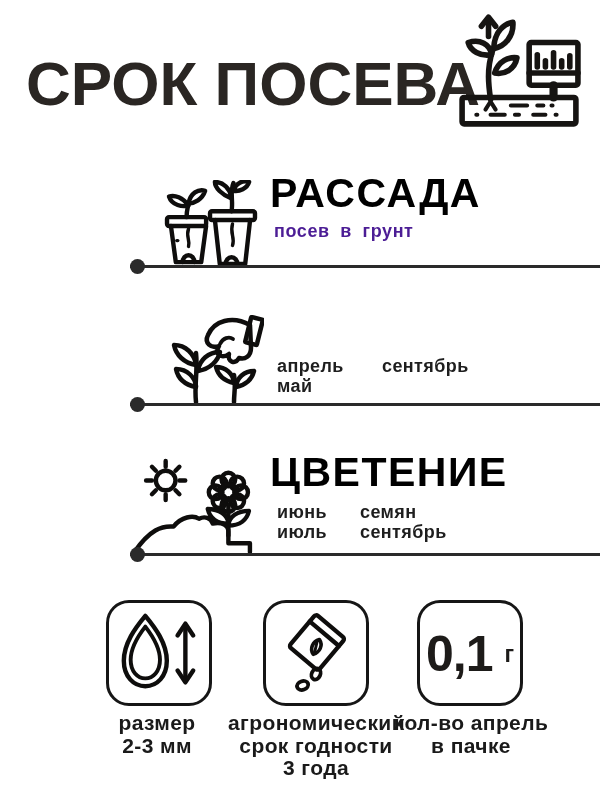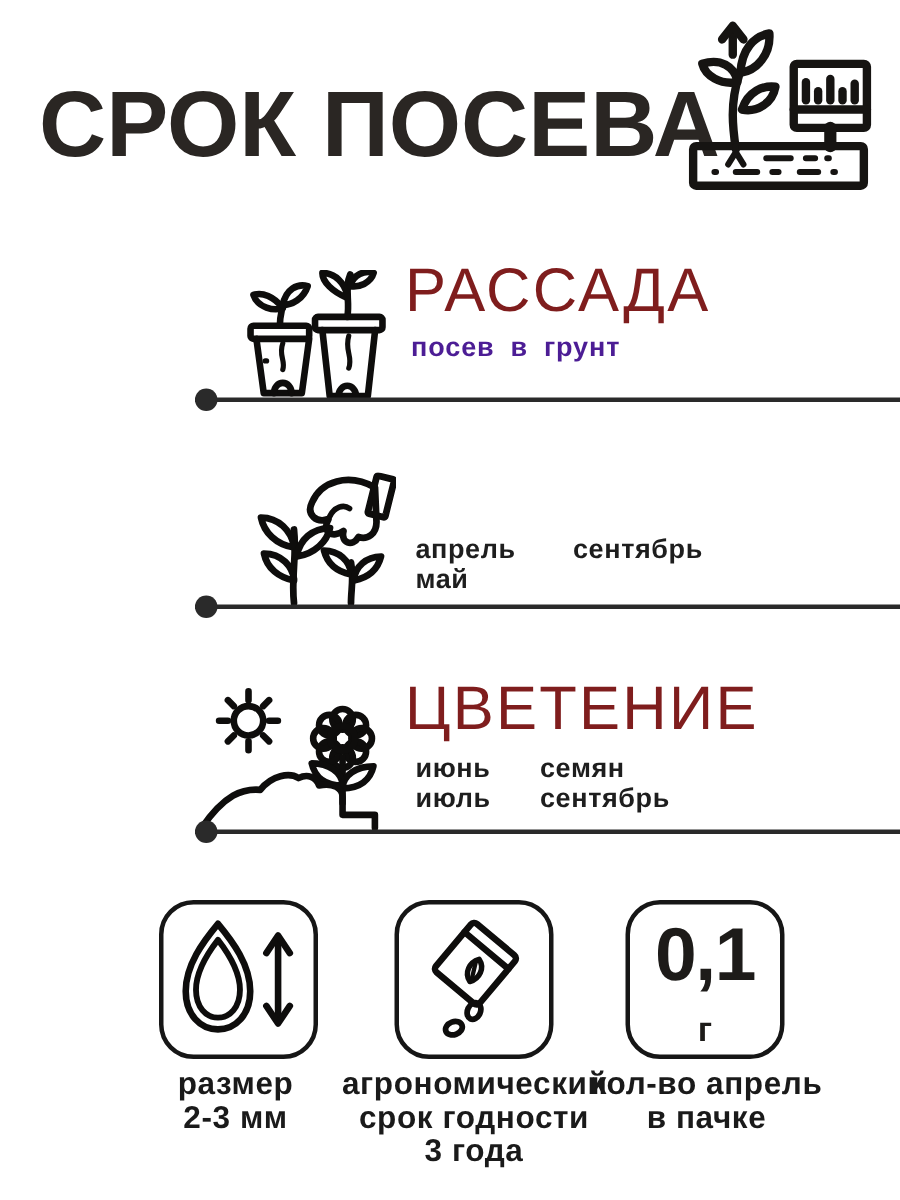--- a/index.html
+++ b/index.html
@@ -14,21 +14,21 @@
     left:26px;top:48px;font-size:62px;font-weight:700;letter-spacing:0px;
     color:#2a2623;white-space:nowrap;
   }
   .header-icon{left:456px;top:12px;}
 
   .rule{left:130px;right:0;height:3px;background:#2a2a2a;}
   .rule .dot{position:absolute;left:0;top:-6px;width:15px;height:15px;border-radius:50%;background:#2a2a2a;}
   .rule1{top:265px;} .rule2{top:403px;} .rule3{top:553px;}
 
   .section-title{
-    font-size:41px;font-weight:400;color:#7f1d1d;letter-spacing:1.5px;white-space:nowrap;line-height:1.05;
+    font-size:41px;font-weight:700;color:#000000;letter-spacing:1.5px;white-space:nowrap;line-height:1.05;
   }
   .st1{left:270px;top:172px;}
   .st2{left:270px;top:308px;}
   .st3{left:270px;top:451px;}
 
   .subtitle{
     left:274px;top:221px;font-size:18px;font-weight:700;color:#4c1d95;
     letter-spacing:0.6px;word-spacing:5px;white-space:nowrap;
   }
   .months{font-size:18px;font-weight:700;color:#1e1e1e;letter-spacing:0.4px;line-height:19.5px;white-space:nowrap;}
@@ -36,21 +36,21 @@
   .m2c2{left:382px;top:357px;}
   .m3c1{left:277px;top:503px;}
   .m3c2{left:360px;top:503px;}
 
   .sec-icon1{left:158px;top:180px;}
   .sec-icon2{left:168px;top:315px;}
   .sec-icon3{left:131px;top:457px;}
 
   .card{
     top:600px;width:100px;height:100px;border:3.5px solid #161616;border-radius:23px;background:#ffffff;
-    display:flex;align-items:center;justify-content:center;flex-direction:column;gap:12px;
+    display:flex;align-items:center;justify-content:center;flex-direction:row;gap:12px;
   }
   .card1{left:106px;} .card2{left:263px;} .card3{left:417px;}
   .card3 .value{font-size:50px;font-weight:700;color:#1d1b19;line-height:1;margin-top:2px;letter-spacing:-1px;}
   .card3 .unit{font-size:23px;font-weight:700;color:#1d1b19;line-height:1;margin-top:2px;}
 
   .card-label{
     top:712px;font-size:21px;font-weight:700;color:#1a1a1a;letter-spacing:0.4px;
     line-height:22.5px;text-align:center;
   }
   .cl1{left:68px;width:178px;}

